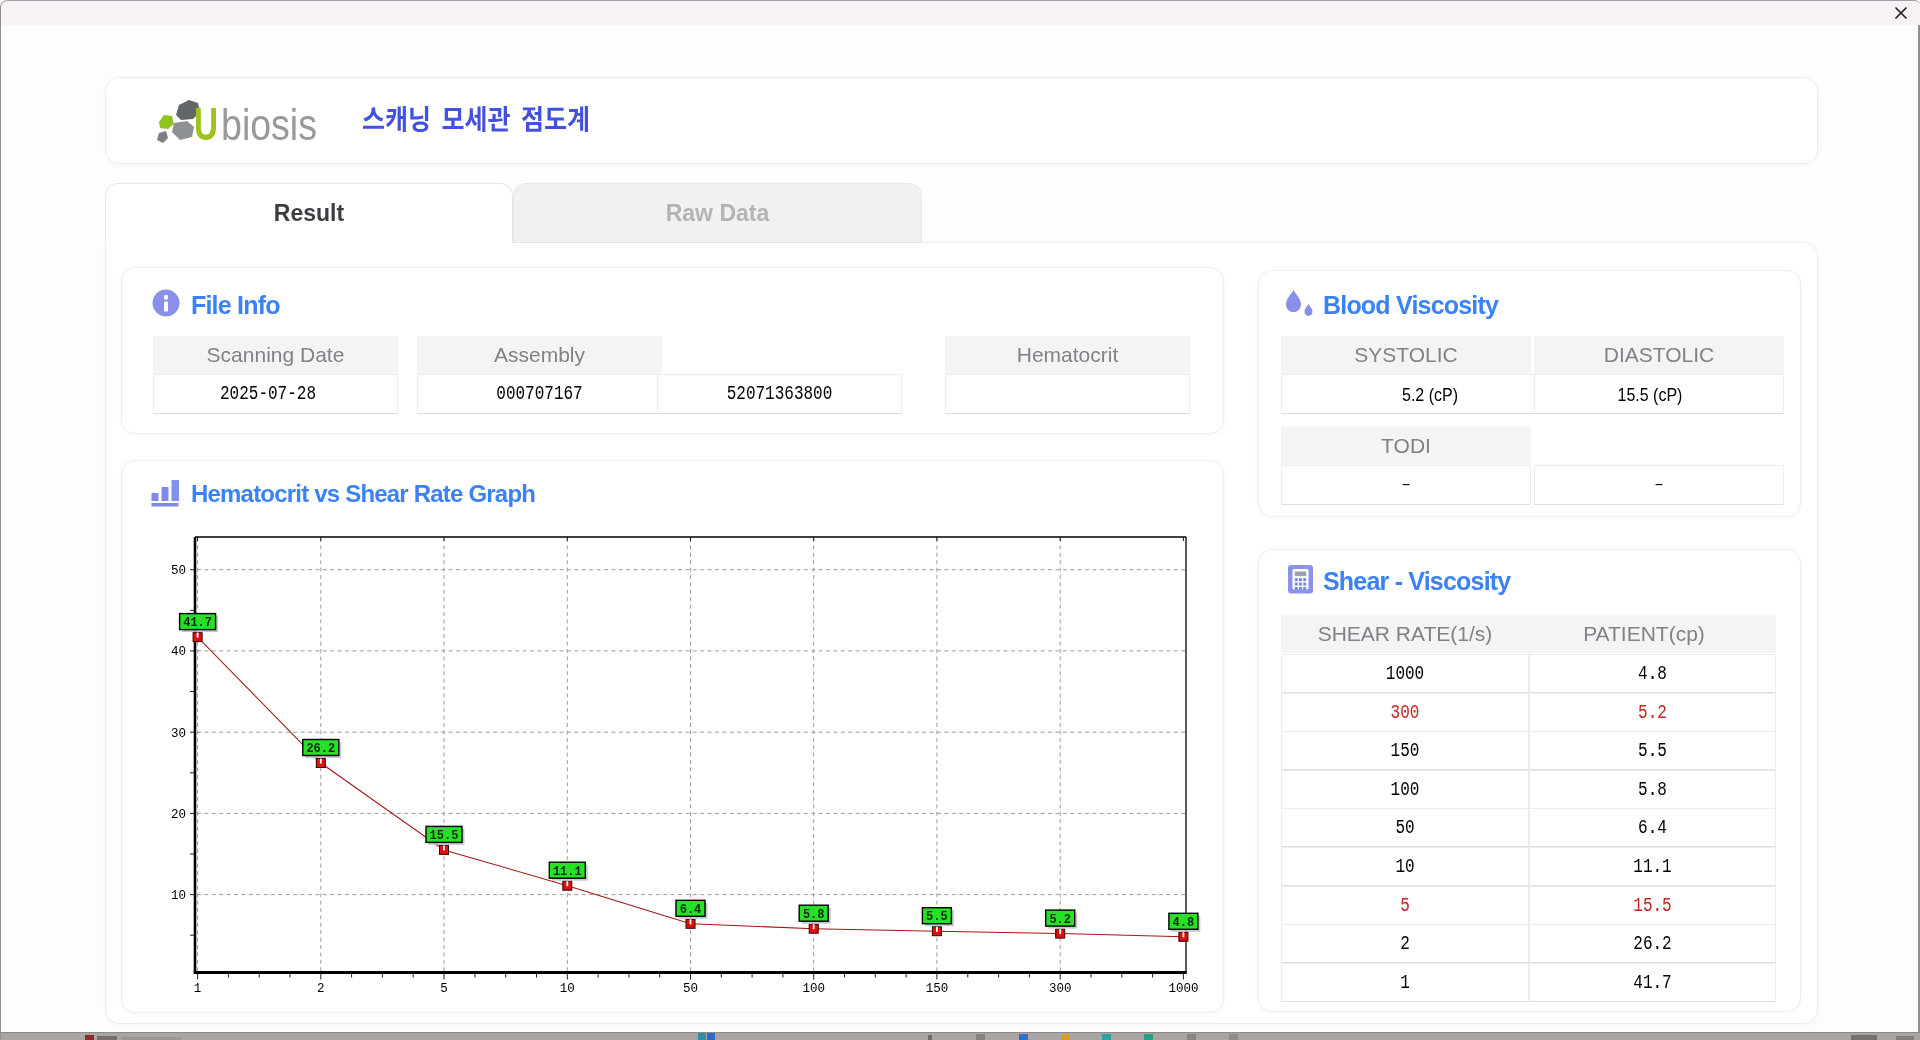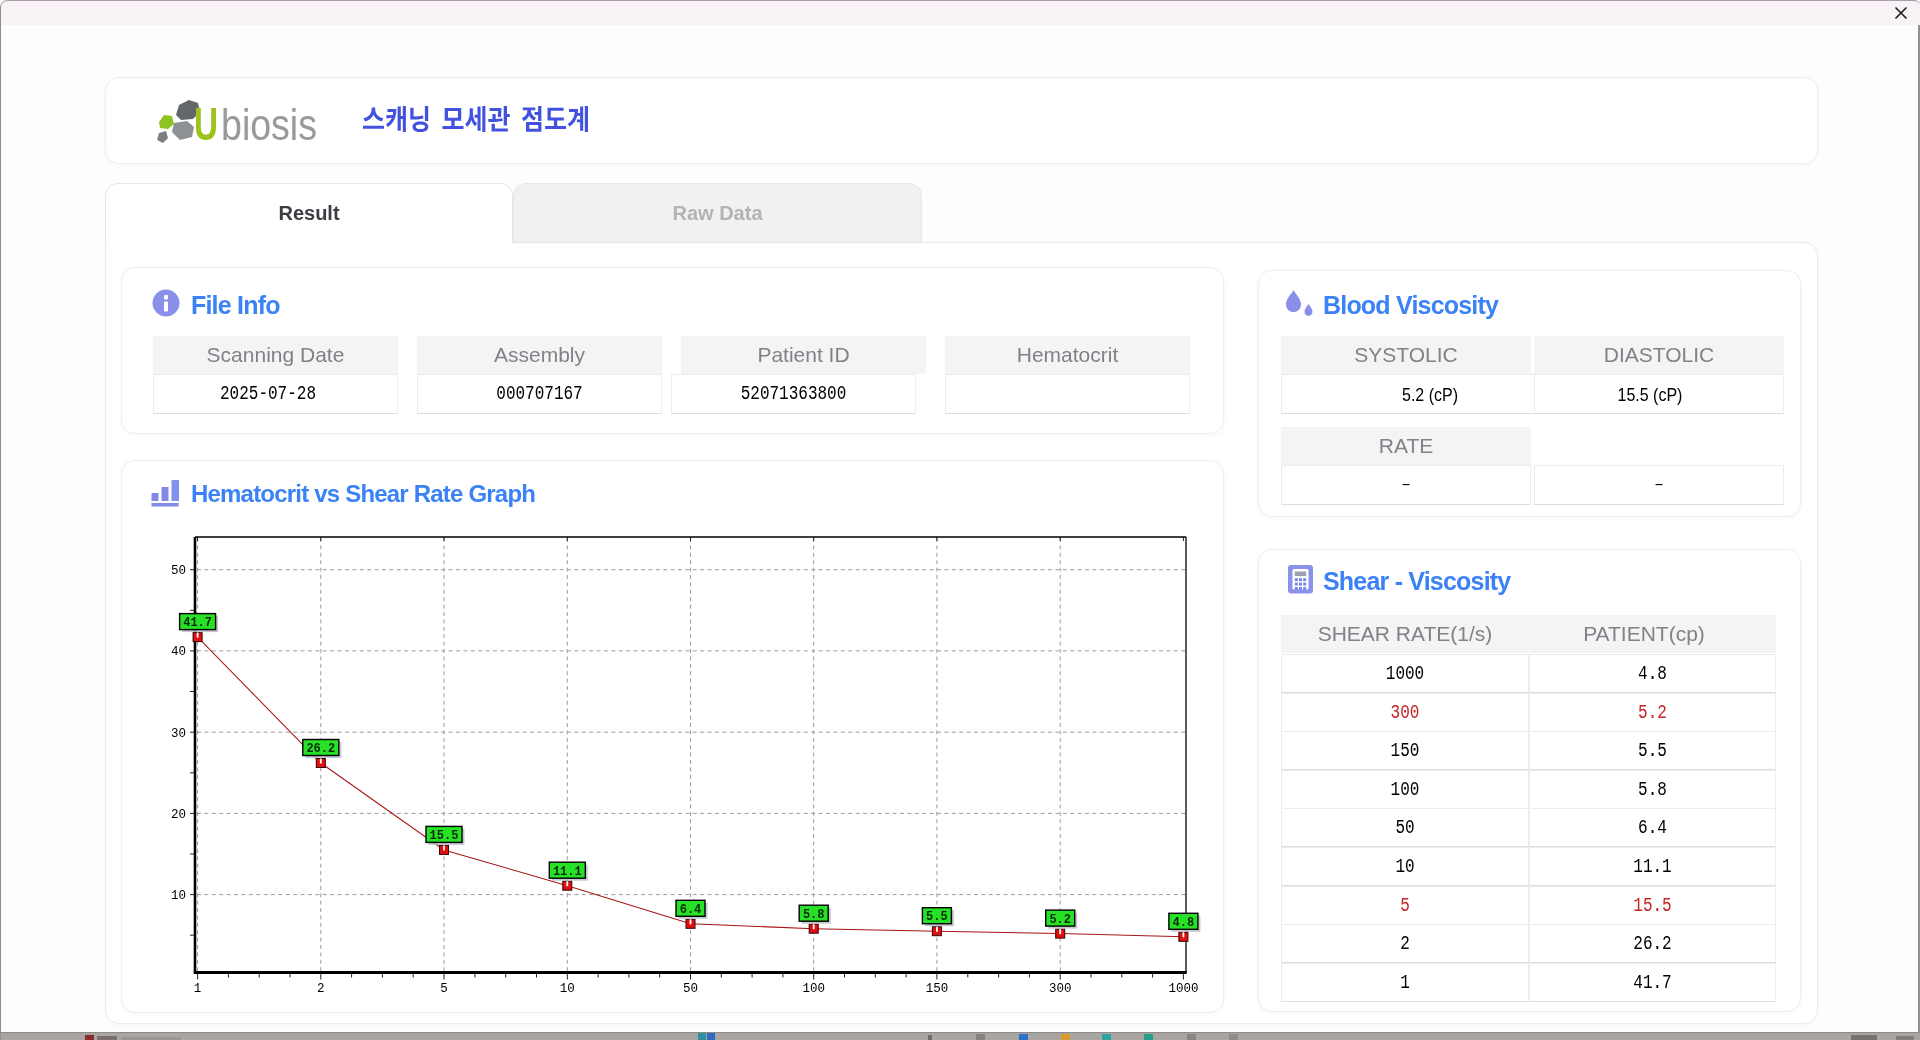--- a/index.html
+++ b/index.html
@@ -10,21 +10,21 @@
   .abs { position:absolute; }
   
   #titlebar { left:0; top:0; width:1920px; height:25px; background:#f8f2f6;
     border-top:1px solid #a99ca6; border-radius:7px 7px 0 0; }
   
   .card { position:absolute; background:#fff; border:1px solid #eeeef0;
     border-radius:14px; box-shadow:0 1px 4px rgba(120,120,140,0.06); }
   .sectitle { position:absolute; font-weight:bold; color:#3b82f6; font-size:25px; letter-spacing:-0.8px; }
   
   .tab { position:absolute; top:183px; height:60px; border:1px solid #e7e7e9;
-    border-bottom:none; border-radius:13px 13px 0 0; font-weight:bold; font-size:20px;
+    border-bottom:none; border-radius:13px 13px 0 0; font-weight:bold; font-size:23px;
     text-align:center; line-height:58px; }
   #tab1 { left:104px; width:408px; background:#fff; color:#3b3d42; z-index:5; }
   #tab2 { left:512px; width:409px; background:#f1f1f3; color:#b3b3b6; z-index:4; border-bottom:1px solid #e3e3e5; height:60px; }
   #maincontainer { left:104px; top:242px; width:1713px; height:782px; background:#fff;
     border:1px solid #ececee; border-radius:0 14px 14px 14px; box-shadow:0 1px 4px rgba(120,120,140,0.05); }
   
   .hcell { position:absolute; height:38px; background:#f4f4f5; color:#7f8287;
     font-size:21px; text-align:center; line-height:38px; }
   .vcell { position:absolute; height:40px; background:#fff; border:1px solid #ededef;
     border-bottom:1px solid #dededf; color:#000; font-size:16px; text-align:center;
@@ -60,25 +60,24 @@
 
   <div class="card" style="left:120px; top:267px; width:1103px; height:167px;"></div>
   <svg class="abs" style="left:151px; top:289px;" width="28" height="28" viewBox="0 0 28 28">
     <circle cx="14" cy="14" r="13.5" fill="#8a90e9"></circle>
     <rect x="12" y="6" width="4" height="4.5" rx="1" fill="#fff"></rect>
     <rect x="12" y="12.5" width="4" height="10" rx="1" fill="#fff"></rect>
   </svg>
   <div class="sectitle" style="left:190px; top:291px;">File Info</div>
   <div class="hcell" style="left:416px; top:336px; width:245px;">Assembly</div>
   <div class="hcell" style="left:152px; top:336px; width:245px;">Scanning Date</div>
-  <div class="hcell" style="left:680px; top:336px; width:245px;">Patient ID</div>
   <div class="hcell" style="left:944px; top:336px; width:245px;">Hematocrit</div>
   <div class="vcell" style="left:152px; top:374px; width:245px; padding-right:15px;"><span class="sv">2025-07-28</span></div>
   <div class="vcell" style="left:416px; top:374px; width:245px;"><span class="sv">000707167</span></div>
-  <div class="vcell" style="left:670px; top:374px; width:245px;"><span class="sv">52071363800</span></div>
+  <div class="vcell" style="left:656px; top:374px; width:245px;"><span class="sv">52071363800</span></div>
   <div class="vcell" style="left:944px; top:374px; width:245px;"></div>
 
   <div class="card" style="left:120px; top:460px; width:1103px; height:553px;"></div>
   <svg class="abs" style="left:150px; top:479px;" width="36" height="30" viewBox="0 0 36 30">
     <rect x="0.5" y="14" width="7" height="8" fill="#8289e6"></rect>
     <rect x="10.5" y="8" width="7" height="14" fill="#8289e6"></rect>
     <rect x="20.5" y="1" width="7.5" height="21" fill="#7f92ee"></rect>
     <rect x="0.5" y="24" width="27" height="3.5" fill="#8289e6"></rect>
   </svg>
   <div class="sectitle" style="left:190px; top:480px; font-size:24px;">Hematocrit vs Shear Rate Graph</div>
@@ -218,21 +217,21 @@
   <div class="card" style="left:1257px; top:270px; width:543px; height:247px;"></div>
   <svg class="abs" style="left:1281px; top:288px;" width="36" height="32" viewBox="0 0 36 32">
     <path d="M11.5 2 C14 6.5,19 11,19 16.2 C19 21,15.6 24,11.5 24 C7.4 24,4 21,4 16.2 C4 11,9 6.5,11.5 2 Z" fill="#8a8fe8"></path>
     <path d="M26.5 16 C28 18.5,30.5 20.8,30.5 23.6 C30.5 26.2,28.7 28,26.5 28 C24.3 28,22.5 26.2,22.5 23.6 C22.5 20.8,25 18.5,26.5 16 Z" fill="#8a8fe8"></path>
   </svg>
   <div class="sectitle" style="left:1322px; top:291px;">Blood Viscosity</div>
   <div class="hcell" style="left:1280px; top:336px; width:250px;">SYSTOLIC</div>
   <div class="hcell" style="left:1533px; top:336px; width:250px;">DIASTOLIC</div>
   <div class="vcell" style="left:1280px; top:374px; width:287px; padding-left:11px; font-family:'Liberation Sans',sans-serif;"><span style="display:inline-block;transform:scaleY(1.12)">5.2 (cP)</span></div>
   <div class="vcell" style="left:1533px; top:374px; width:250px; padding-right:18px; font-family:'Liberation Sans',sans-serif;"><span style="display:inline-block;transform:scaleY(1.12)">15.5 (cP)</span></div>
-  <div class="hcell" style="left:1280px; top:427px; width:250px;">RATE</div>
+  <div class="hcell" style="left:1280px; top:427px; width:250px;">TODI</div>
   <div class="vcell" style="left:1280px; top:465px; width:250px;">–</div>
   <div class="vcell" style="left:1533px; top:465px; width:250px;">–</div>
 
   <div class="card" style="left:1257px; top:549px; width:543px; height:463px;"></div>
   <svg class="abs" style="left:1287px; top:565px;" width="26" height="29" viewBox="0 0 26 29">
     <rect x="0" y="0" width="25" height="28.5" rx="3" fill="#8b92e9"></rect>
     <rect x="4.5" y="4" width="16" height="20.5" rx="1.5" fill="#fff"></rect>
     <rect x="6.8" y="6.5" width="11.4" height="4.5" fill="#9aa0ad"></rect>
     <g fill="#7d85e6">
       <rect x="6.8" y="13.2" width="3" height="3"></rect>

